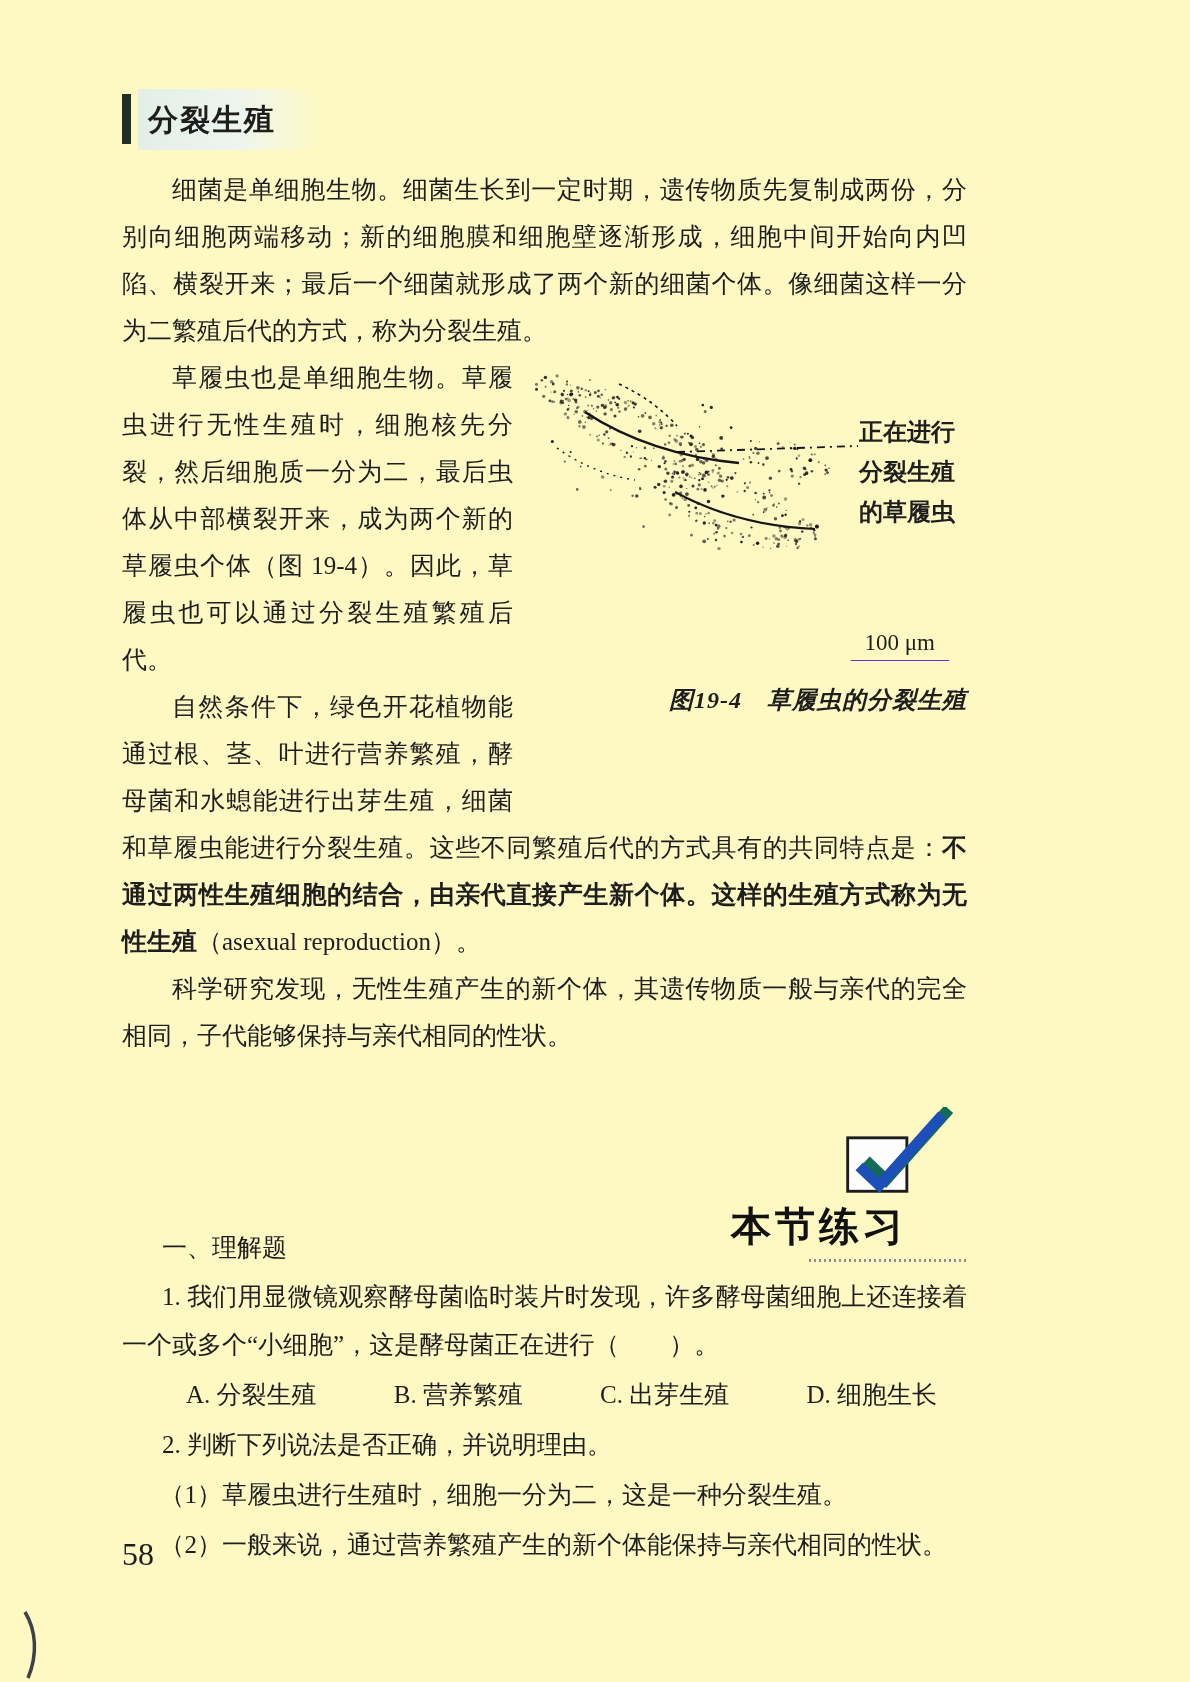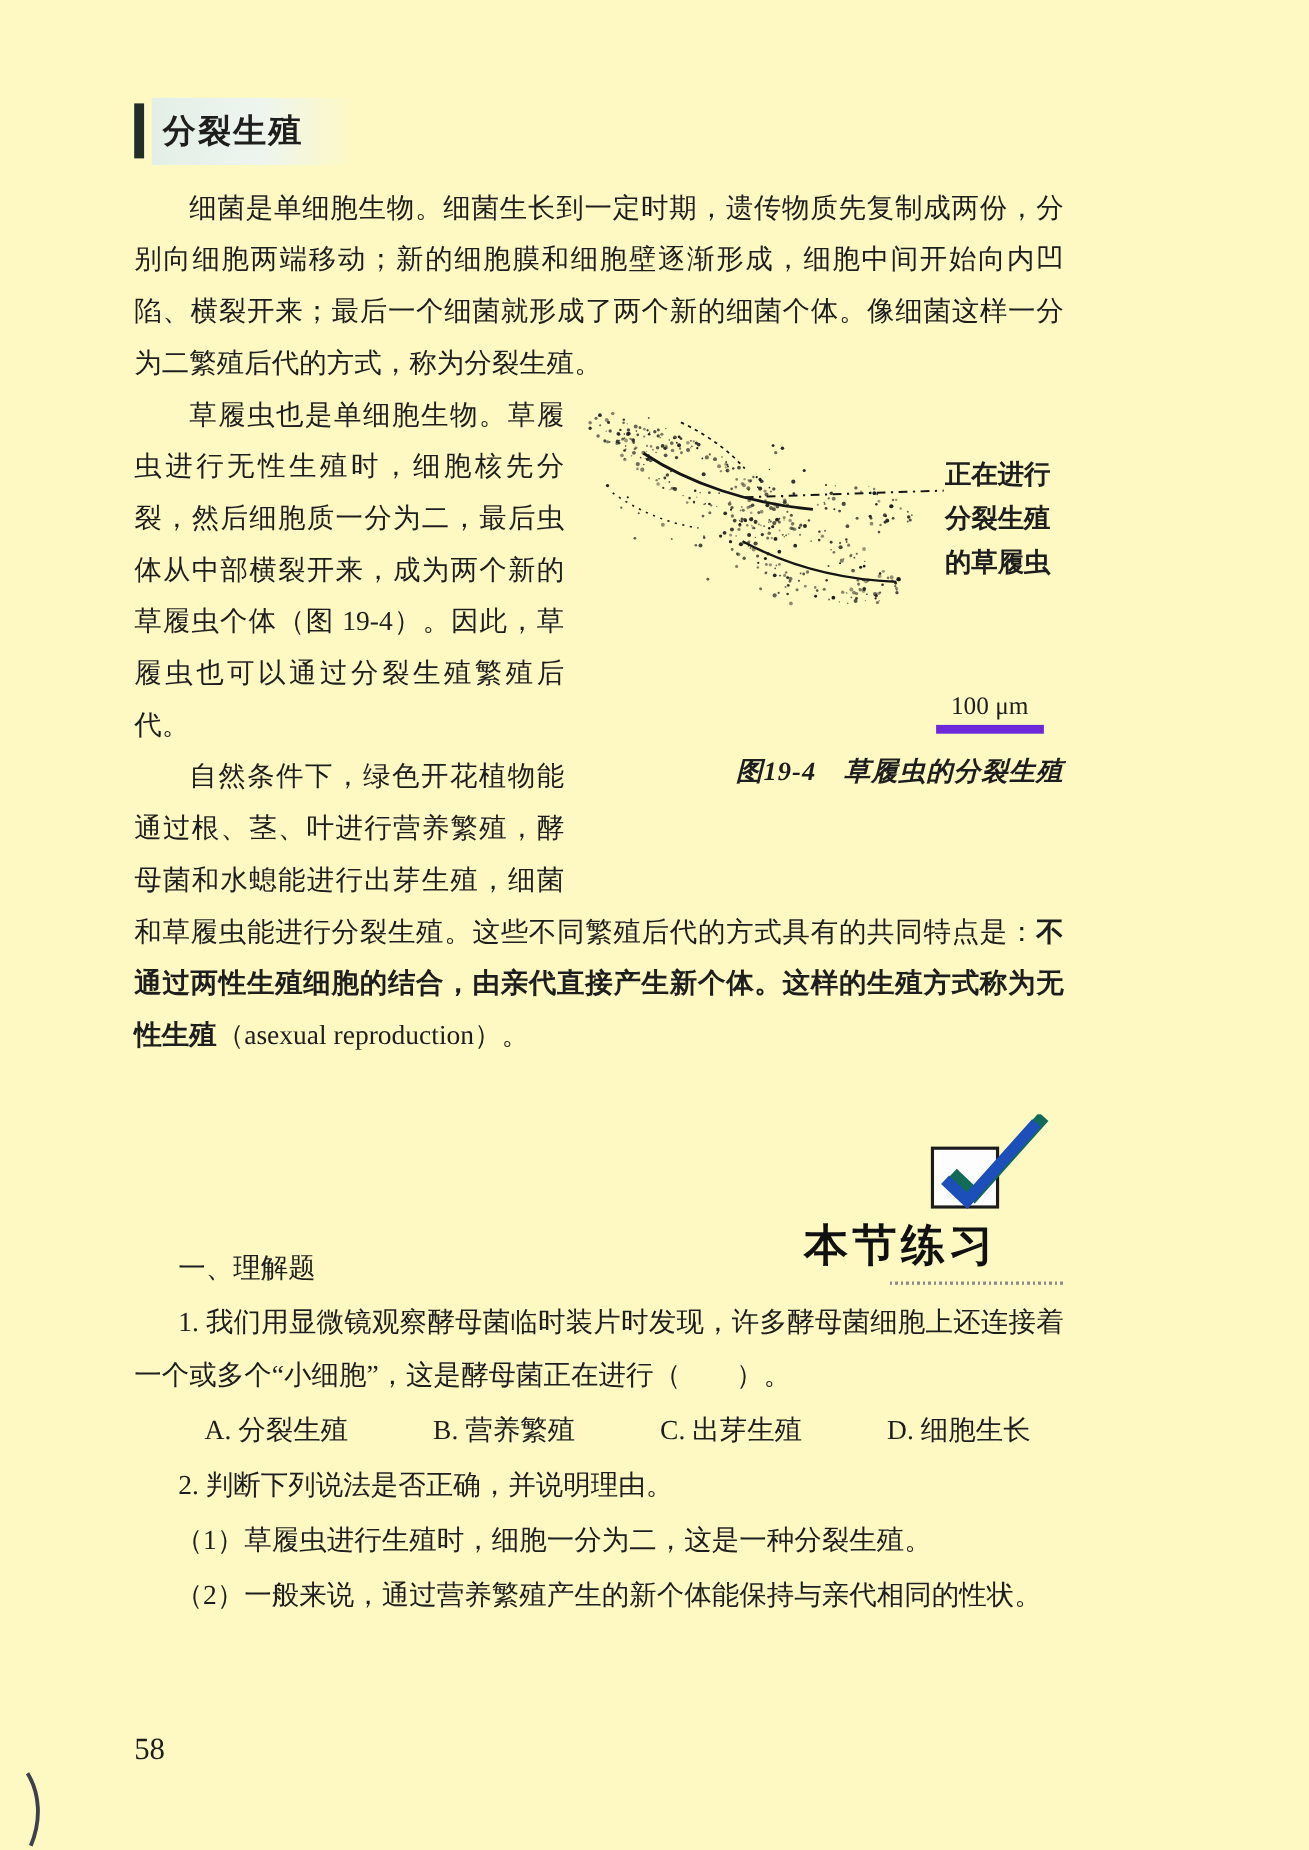--- a/index.html
+++ b/index.html
@@ -43,21 +43,21 @@
   .fig-side-label {
     width: 108px; padding-top: 52px;
     font-size: 24px; line-height: 40px;
     font-weight: bold;
     font-family: "Liberation Serif", serif;
   }
   .fig-side-label span { display: block; white-space: nowrap; }
   .fig-scale { text-align: right; padding-right: 12px; margin-top: 6px; }
   .scale-text {
     display: inline-block; font-size: 23px; line-height: 26px;
-    padding: 0 14px 4px; border-bottom: 8px solid #6d28d9; text-align: right;
+    padding: 0 14px 4px; border-bottom: 1px solid #6d28d9; text-align: right;
   }
   .scale-pen {
     width: 132px; height: 3px; background: #94aac7;
     margin: 5px 6px 0 auto; transform: rotate(-1.6deg); border-radius: 2px;
   }
   .fig-caption {
     text-align: right; margin-top: 12px;
     font-size: 24px; font-weight: bold; font-style: italic;
     letter-spacing: 1px;
   }
@@ -78,21 +78,21 @@
   }
   .ex-line { margin: 2px 0 0 0; line-height: 48px; }
   .q-head { font-family: "Liberation Sans", sans-serif; font-weight: normal; text-indent: 1.6em; }
   .q { text-indent: 1.6em; }
   .q-sub { text-indent: 1.5em; }
   .options {
     display: flex; justify-content: space-between;
     padding-left: 64px; padding-right: 30px; line-height: 48px; margin: 2px 0 0 0;
   }
   
-  .page-number { position: absolute; left: 122px; top: 1575px; font-size: 28px; }
+  .page-number { position: absolute; left: 122px; top: 1536px; font-size: 32px; }
   .pen-mark { position: absolute; left: 18px; top: 1608px; }
 </style>
 </head>
 <body>
 
 <div class="page">
   <div class="content body-text">
 
     <div class="title-row">
       <span class="title-bar"></span>
@@ -584,20 +584,21 @@
         <span class="scale-text">100 μm</span>
         <span class="scale-pen"></span>
       </div>
       <div class="fig-caption">图19-4　草履虫的分裂生殖</div>
     </div>
 
     <p class="para">草履虫也是单细胞生物。草履虫进行无性生殖时，细胞核先分裂，然后细胞质一分为二，最后虫体从中部横裂开来，成为两个新的草履虫个体（图 19-4）。因此，草履虫也可以通过分裂生殖繁殖后代。</p>
 
     <p class="para"><span>自然条件下，绿色开花植物能通过根、茎、叶进行营养繁殖，酵母菌和水螅能进行出芽生殖，细菌和草履虫能进行分裂生殖。这些不同繁殖后代的方式具有的共同特点是：</span><b class="hei">不通过两性生殖细胞的结合，由亲代直接产生新个体。这样的生殖方式称为无性生殖</b><span>（asexual reproduction）。</span></p>
 
+    <p class="para">科学研究发现，无性生殖产生的新个体，其遗传物质一般与亲代的完全相同，子代能够保持与亲代相同的性状。</p>
 
     <div class="exercise-header">
       <svg class="check-icon" width="126" height="96" viewBox="0 0 132 100" xmlns="http://www.w3.org/2000/svg">
         <rect x="7" y="32" width="62" height="56" fill="#fdfdfd" stroke="#1c1c1c" stroke-width="3"></rect>
         <path d="M19,62 L40,82 L106,8" fill="none" stroke="#146a59" stroke-width="12" transform="translate(7,-6)"></path>
         <path d="M19,62 L40,82 L106,8" fill="none" stroke="#1c4fba" stroke-width="11"></path>
       </svg>
       <div class="ex-title-wrap">
         <span class="ex-title">本节练习</span>
         <span class="micro-line"></span>

